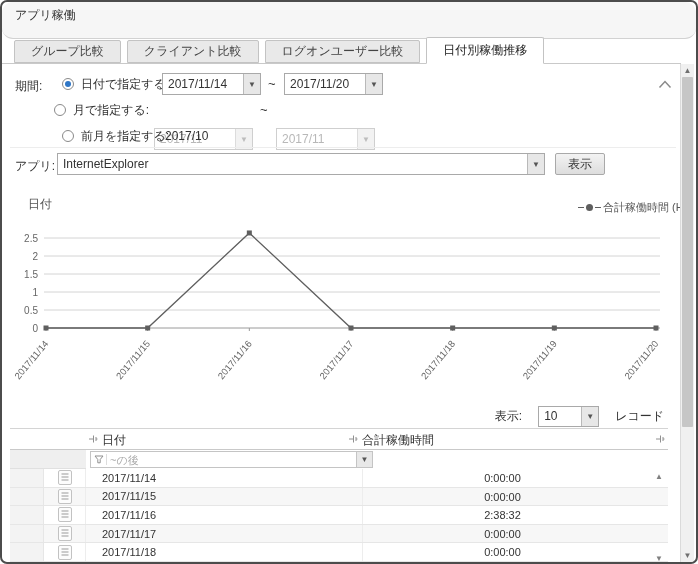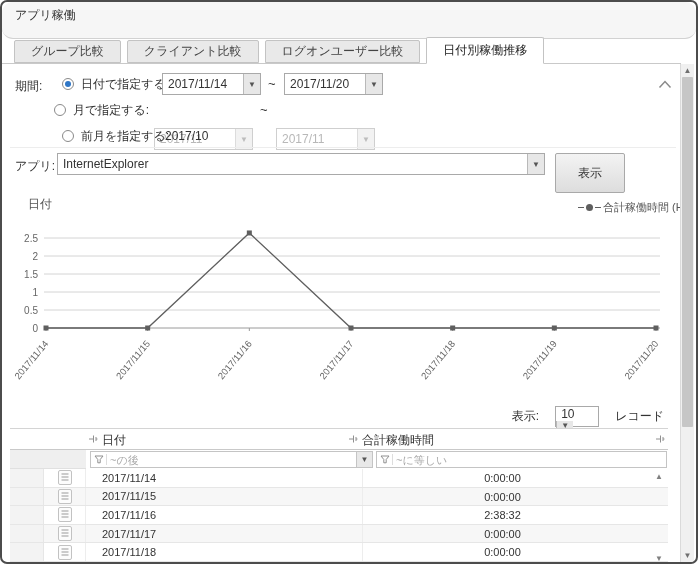--- a/index.html
+++ b/index.html
@@ -29,31 +29,31 @@
   .combo{display:inline-flex;height:22px;border:1px solid #a9a9a9;background:#fff;align-items:stretch;position:absolute;top:0;}
   .combo input{border:0;outline:0;padding:0 5px;font:12px "Liberation Sans","DejaVu Sans",sans-serif;color:#333;width:100%;background:transparent;}
   .combo .arrow{width:17px;background:#e7e7e7;border-left:1px solid #b9b9b9;display:flex;align-items:center;justify-content:center;
     color:#555;font-size:8px;flex:0 0 auto;}
   .combo.dis{border-color:#cfcfcf;margin-top:29px;}
   .combo.dis input{color:#b8b8b8;}
   .combo.dis .arrow{background:#f2f2f2;color:#bdbdbd;border-left-color:#dcdcdc;}
   .tilde{position:absolute;top:3px;font-size:13px;color:#333;}
   .chev{position:absolute;left:656px;top:78px;}
   .divider{position:absolute;left:8px;width:666px;height:1px;background:#ededed;}
-  .btn{position:absolute;height:40px;background:linear-gradient(#f3f3f3,#ddd);border:1px solid #a9a9a9;border-radius:2px;
-    font:12px "Liberation Sans","DejaVu Sans",sans-serif;color:#333;padding:0 22px;}
+  .btn{position:absolute;height:22px;background:linear-gradient(#f3f3f3,#ddd);border:1px solid #a9a9a9;border-radius:2px;
+    font:12px "Liberation Sans","DejaVu Sans",sans-serif;color:#333;padding:0 12px;}
   
   .chart-title{position:absolute;left:26px;top:194px;color:#555;}
   .legend{position:absolute;left:576px;top:198px;display:flex;align-items:center;gap:2px;color:#555;font-size:11px;white-space:nowrap;}
   .leg-line{width:6px;height:0;border-top:1px solid #5f5f5f;}
   .leg-dot{width:7px;height:7px;border-radius:50%;background:#5f5f5f;}
   .chart-wrap{position:absolute;left:4px;top:220px;}
   
   .records{position:absolute;top:403px;right:32px;height:22px;display:flex;align-items:center;gap:16px;color:#333;}
-  .records .rcombo{position:relative;display:inline-flex;height:21px;border:1px solid #a9a9a9;background:#fff;align-items:stretch;flex-direction:column;}
+  .records .rcombo{position:relative;display:inline-flex;height:21px;border:1px solid #a9a9a9;background:#fff;align-items:stretch;}
   .records .rcombo input{border:0;outline:0;width:42px;padding:0 5px;font:12px "Liberation Sans","DejaVu Sans",sans-serif;color:#333;}
   .records .rcombo .arrow{width:17px;background:#e7e7e7;border-left:1px solid #b9b9b9;display:flex;align-items:center;justify-content:center;color:#555;font-size:8px;}
   
   .grid{position:absolute;left:8px;top:426px;width:658px;height:136px;border-top:1px solid #d4d4d4;}
   .ghead{position:relative;height:21px;border-bottom:1px solid #c9c9c9;background:#fff;}
   .ghead .pin{position:absolute;top:5px;}
   .ghead .hlab{position:absolute;top:3px;color:#333;}
   .gfilter{position:relative;height:19px;background:#fff;}
   .gfilter .stub{position:absolute;left:0;top:0;width:76px;height:19px;background:#efefef;border-bottom:1px solid #e0e0e0;}
   .fbox{position:absolute;top:1px;height:17px;border:1px solid #c4c4c4;background:#fff;display:flex;align-items:center;}
@@ -227,27 +227,20 @@
     <div class="gfilter">
       <span class="stub"></span>
       <span class="fbox" style="left:80px;width:283px;">
         <svg style="margin-left:3px;flex:0 0 auto;" width="10" height="9" viewBox="0 0 10 9">
             <path d="M1 1 H9 L6.2 4.5 V7.8 H3.8 V4.5 Z" fill="none" stroke="#8f8f8f"></path>
           </svg>
         <span class="fsep"></span>
         <input placeholder="~の後" style="">
         <span class="arrow">▼</span>
       </span>
-      <span class="fbox" style="left:366px;width:291px;">
-        <svg style="margin-left:3px;flex:0 0 auto;" width="10" height="9" viewBox="0 0 10 9">
-            <path d="M1 1 H9 L6.2 4.5 V7.8 H3.8 V4.5 Z" fill="none" stroke="#8f8f8f"></path>
-          </svg>
-        <span class="fsep"></span>
-        <input placeholder="~に等しい" style="">
-      </span>
     </div>
 
     <div class="grow">
       <span class="c-sel"></span>
       <span class="c-icon">
           <button class="docbtn">
             <svg width="14" height="15" viewBox="0 0 14 15">
               <rect x="0.5" y="0.5" width="13" height="14" rx="1.5" fill="#fcfcfc" stroke="#c2c2c2"></rect>
               <path d="M3.5 4 H10.5 M3.5 7 H10.5 M3.5 10 H10.5" stroke="#9a9a9a"></path>
             </svg>

